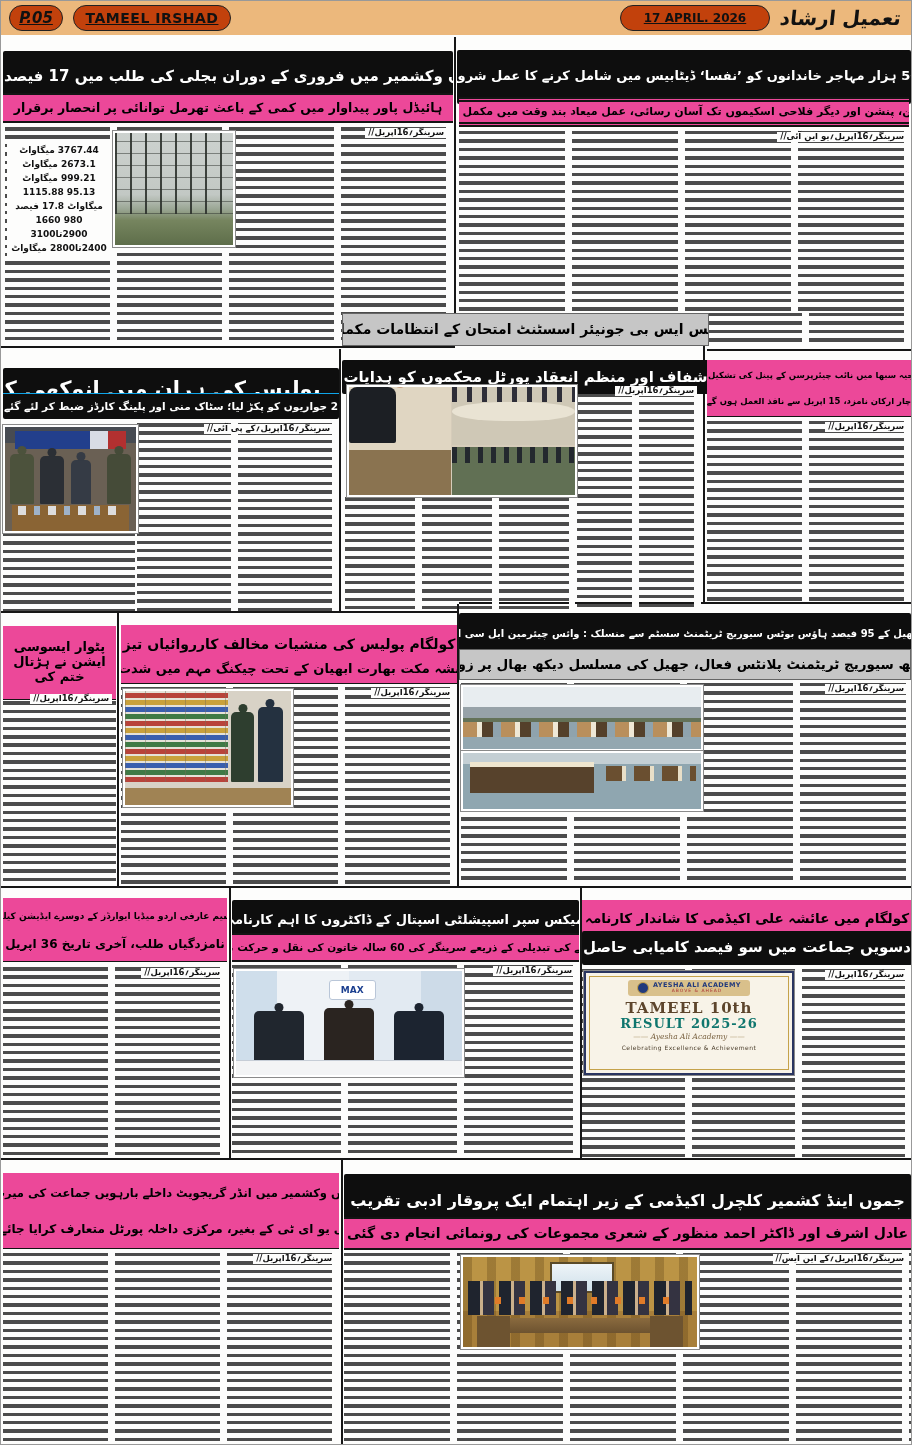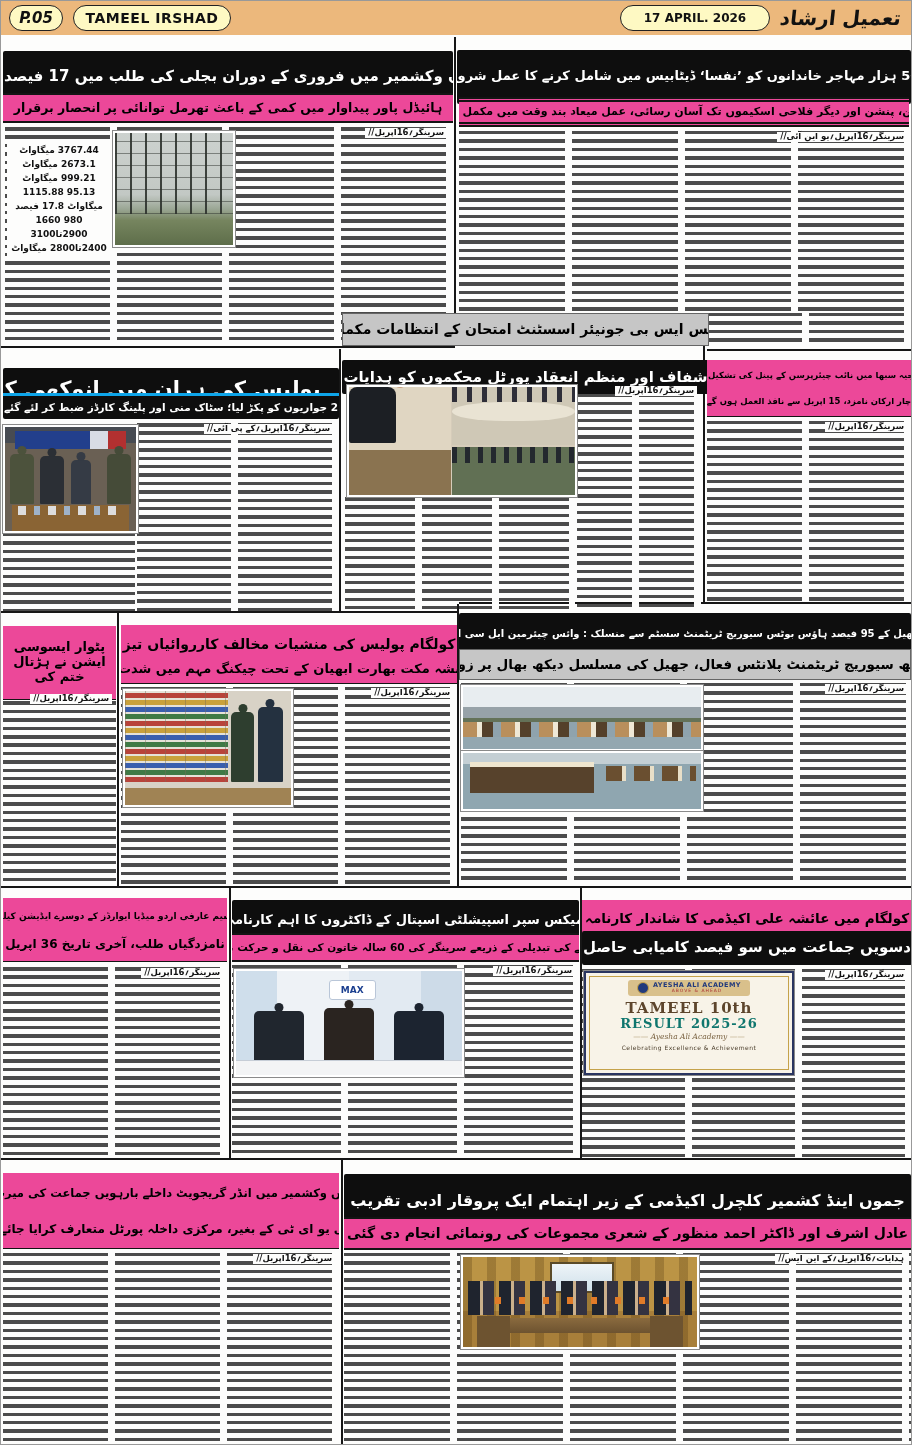--- a/index.html
+++ b/index.html
@@ -1,22 +1,22 @@
 <!DOCTYPE html>
 <html><head>
 <meta charset="utf-8">
 <style>
   html,body{margin:0;padding:0;background:#888;}
   .page{position:relative;width:912px;height:1445px;background:#fdfdfc;overflow:hidden;
         font-family:"DejaVu Sans",sans-serif;color:#111;border:1px solid #999;box-sizing:border-box;}
   
   .masthead{position:absolute;left:0;top:0;width:912px;height:34px;background:#ecb87c;
             display:flex;align-items:center;gap:10px;padding:0 8px;box-sizing:border-box;}
-  .pill{background:#fef9c3;border:1.5px solid #222;border-radius:16px;font-weight:bold;
-        display:flex;align-items:center;justify-content:center;height:24px;}
+  .pill{background:#c2410c;border:1.5px solid #222;border-radius:16px;font-weight:bold;
+        display:flex;align-items:center;justify-content:center;height:24px;text-decoration:underline;}
   .pill.pno{width:52px;font-size:15px;font-style:italic;}
   .pill.mname{width:156px;font-size:14px;letter-spacing:.5px;}
   .msp{flex:1;}
   .pill.mdate{width:148px;font-size:12px;}
   .mlogo{font-size:20px;font-weight:bold;direction:rtl;transform:skewX(-6deg);padding-right:4px;}
   
   .bar{position:absolute;display:flex;align-items:center;justify-content:center;
        font-weight:bold;box-sizing:border-box;z-index:2;line-height:1.15;text-align:center;}
   .k{background:#0e0e0e;color:#fff;border-radius:2px;}
   .g{background:#c6c6c6;color:#000;border:1px solid #666;}
@@ -158,21 +158,21 @@
           <div class="m-tbl"></div>
       </div>
       <div class="m-rbot">
           <div class="m-dots2"></div>
         </div>
     </figure>
   </section>
 
   <section>
     <h2 class="bar k nw rtl" style="left:2px;top:350px;width:336px;height:42px;font-size:21px;border-radius:2px 2px 0 0">گاندربل پولیس کی ہران میں انوکھی کاروائی</h2>
-    <div class="bar k nw rtl" style="left:2px;top:392px;width:336px;height:26px;font-size:10.5px;border-top:3px solid #0ea5e9;border-radius:0 0 2px 2px">2 جواریوں کو پکڑ لیا؛ سٹاک منی اور پلینگ کارڈز ضبط کر لئے گئے</div>
+    <div class="bar k nw rtl" style="left:2px;top:392px;width:336px;height:26px;font-size:10.5px;border-top:1px solid #0ea5e9;border-radius:0 0 2px 2px">2 جواریوں کو پکڑ لیا؛ سٹاک منی اور پلینگ کارڈز ضبط کر لئے گئے</div>
     <div class="sim" style="left:136px;top:422px;width:202px;height:188px;--cw:101px"></div>
     <div class="sim" style="left:2px;top:532px;width:132px;height:78px;--cw:200px"></div>
     <span class="dateline" style="right:578px;top:423px">سرینگر؍16اپریل؍کے پی آئی//</span>
     <figure class="photo ph-police" style="left:2px;top:424px;width:131px;height:104px">
       <div class="p-banner"></div>
       <div class="person" style="left:4%;top:26%;width:18%;height:48%;background:#4c523c"></div>
       <div class="person" style="left:27%;top:28%;width:18%;height:46%;background:#2b2f35"></div>
       <div class="person" style="left:50%;top:32%;width:16%;height:42%;background:#353b45"></div>
       <div class="person" style="right:4%;top:26%;width:18%;height:48%;background:#454b38"></div>
       <div class="p-table"></div>
@@ -267,21 +267,21 @@
     <h2 class="bar w nw rtl" style="left:2px;top:1162px;width:336px;height:44px;font-size:11.5px;border-bottom:1.5px solid #141414">جموں وکشمیر میں انڈر گریجویٹ داخلے بارہویں جماعت کی میرٹ پر</h2>
     <div class="bar w nw rtl" style="left:2px;top:1210px;width:336px;height:38px;font-size:12px;border-bottom:1.5px solid #141414">سی یو ای ٹی کے بغیر، مرکزی داخلہ پورٹل متعارف کرایا جائے گا</div>
     <div class="sim" style="left:2px;top:1252px;width:336px;height:188px;--cw:112px"></div>
     <span class="dateline" style="right:576px;top:1253px">سرینگر؍16اپریل//</span>
   </section>
 
   <section>
     <h2 class="bar k nw rtl" style="left:343px;top:1160px;width:567px;height:53px;font-size:16px">جموں اینڈ کشمیر کلچرل اکیڈمی کے زیر اہتمام ایک پروقار ادبی تقریب</h2>
     <div class="bar w nw rtl rule" style="left:343px;top:1216px;width:567px;height:33px;font-size:14px">عادل اشرف اور ڈاکٹر احمد منظور کے شعری مجموعات کی رونمائی انجام دی گئی</div>
     <div class="sim" style="left:343px;top:1252px;width:567px;height:190px;--cw:113px"></div>
-    <span class="dateline" style="right:4px;top:1253px">ہدایات؍16اپریل؍کے این ایس//</span>
+    <span class="dateline" style="right:4px;top:1253px">سرینگر؍16اپریل؍کے این ایس//</span>
     <figure class="photo ph-book" style="left:460px;top:1254px;width:234px;height:90px">
       <div class="b-curtain"></div>
       <div class="b-screen"></div>
       <div class="b-crowd"></div>
       <div class="b-books"></div>
       <div class="b-tbl"></div>
       <div class="b-tl"></div>
       <div class="b-tr"></div>
     </figure>
   </section>

